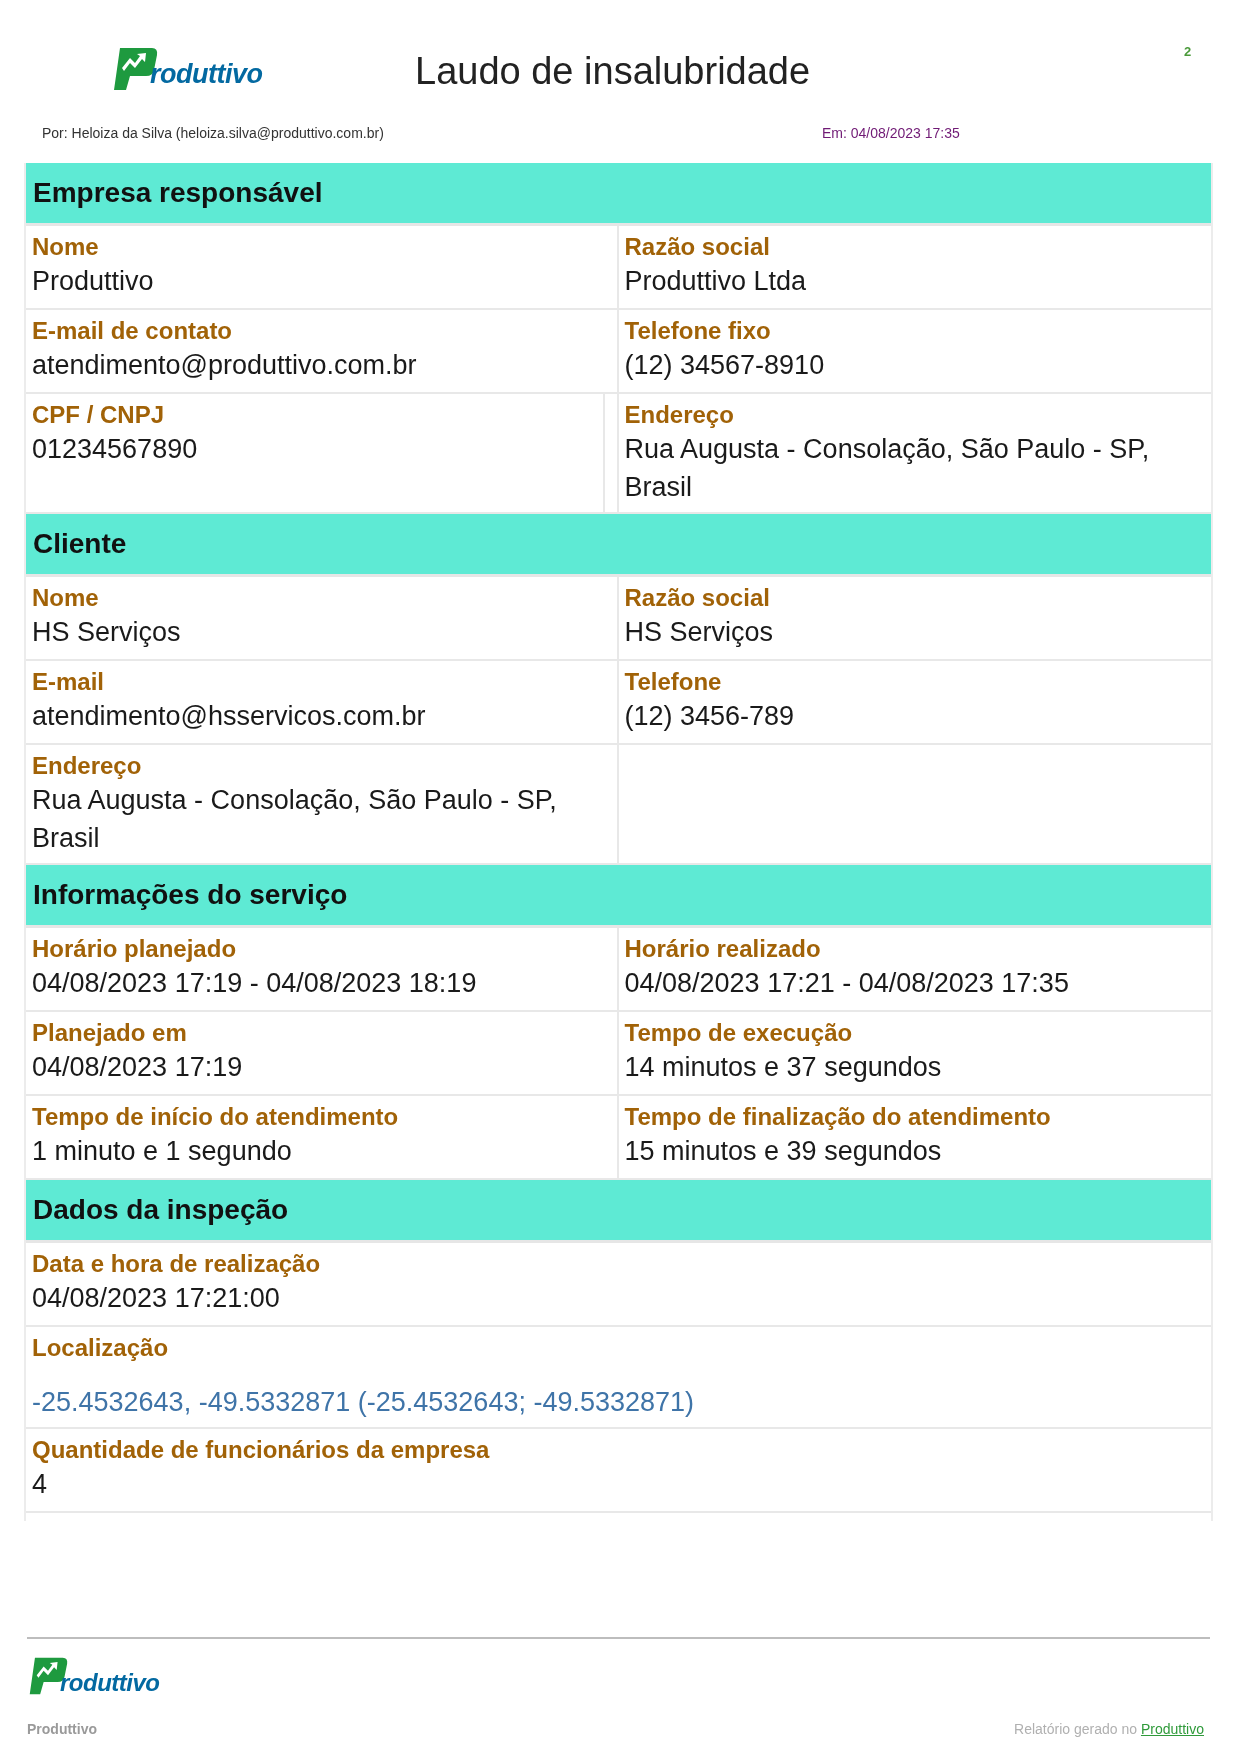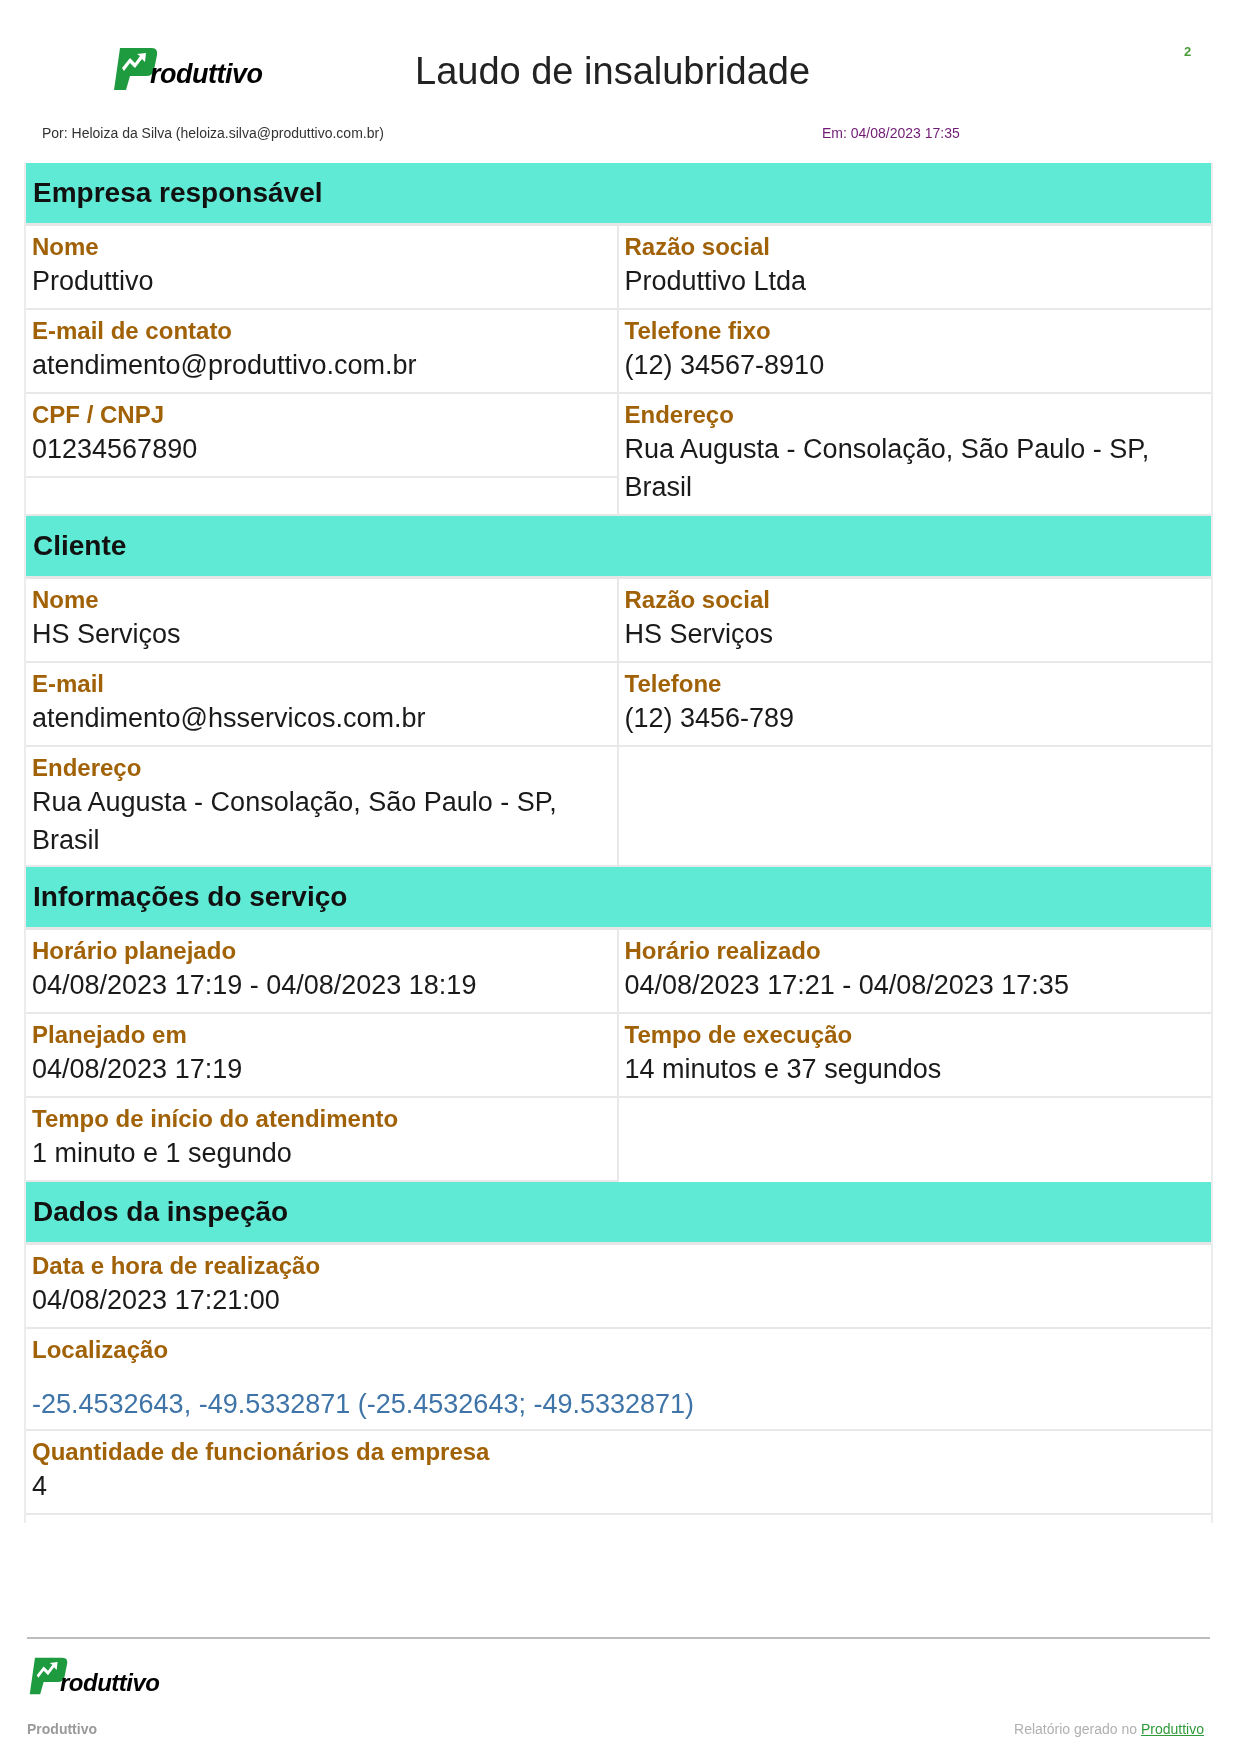--- a/index.html
+++ b/index.html
@@ -5,21 +5,21 @@
     html, body { margin: 0; padding: 0; background: #ffffff; }
     body {
       width: 1240px; height: 1755px; position: relative; overflow: hidden;
       font-family: "Liberation Sans", sans-serif; color: #111;
     }
     .header { position: absolute; left: 0; top: 0; width: 1240px; height: 160px; }
     .logo { position: absolute; display: flex; align-items: flex-end; }
     .logo svg { display: block; }
     .logo .logo-text {
       font-family: "Liberation Sans", sans-serif; font-weight: bold; font-style: italic;
-      color: #000000; letter-spacing: -0.5px;
+      color: #0369a1; letter-spacing: -0.5px;
     }
     .logo-main { left: 112px; top: 46px; }
     .logo-main .logo-text { font-size: 27px; margin-left: -8px; margin-bottom: 2px; }
     .title {
       position: absolute; left: 415px; top: 50px; font-size: 38px; color: #222;
       font-weight: normal; margin: 0;
     }
     .page-num {
       position: absolute; left: 1184px; top: 44px; font-size: 13px; font-weight: bold;
       color: #4a9a3a;
@@ -40,21 +40,21 @@
     .cell {
       box-sizing: border-box; padding: 6px 6px 6px 6px; border-bottom: 2px solid #e8e8e8;
       min-height: 84px;
     }
     .cell.half { width: 50%; }
     .cell.half.left { border-right: 2px solid #e8e8e8; }
     .cell.full { width: 100%; }
     .cell .label { font-size: 24px; font-weight: bold; line-height: 30px; color: #a16207; }
     .cell .value { font-size: 27px; line-height: 38px; color: #1a1a1a; }
     .cell .value.link { color: #3f74a8; margin-top: 20px; }
-    .stack { display: flex; flex-direction: column; width: 50%; }
+    .stack { display: flex; width: 50%; }
     .stack .cell { width: 100%; }
     .cell.empty { min-height: 38px; }
 
     .footer-rule {
       position: absolute; left: 27px; top: 1637px; width: 1183px; height: 2px; background: #bdbdbd;
     }
     .logo-footer { left: 28px; top: 1655px; }
     .logo-footer .logo-text { font-size: 24px; margin-left: -8px; margin-bottom: 0; }
     .footer-left {
       position: absolute; left: 27px; top: 1721px; font-size: 14px; color: #9a9a9a; font-weight: bold;
@@ -166,20 +166,24 @@
     <div class="cell half">
       <div class="label">Tempo de execução</div>
       <div class="value">14 minutos e 37 segundos</div>
     </div>
   </div>
   <div class="grid-row">
     <div class="cell half left">
       <div class="label">Tempo de início do atendimento</div>
       <div class="value">1 minuto e 1 segundo</div>
     </div>
+    <div class="cell half">
+      <div class="label">Tempo de finalização do atendimento</div>
+      <div class="value">15 minutos e 39 segundos</div>
+    </div>
   </div>
 
   <div class="section-header">Dados da inspeção</div>
   <div class="grid-row">
     <div class="cell full">
       <div class="label">Data e hora de realização</div>
       <div class="value">04/08/2023 17:21:00</div>
     </div>
   </div>
   <div class="grid-row">

